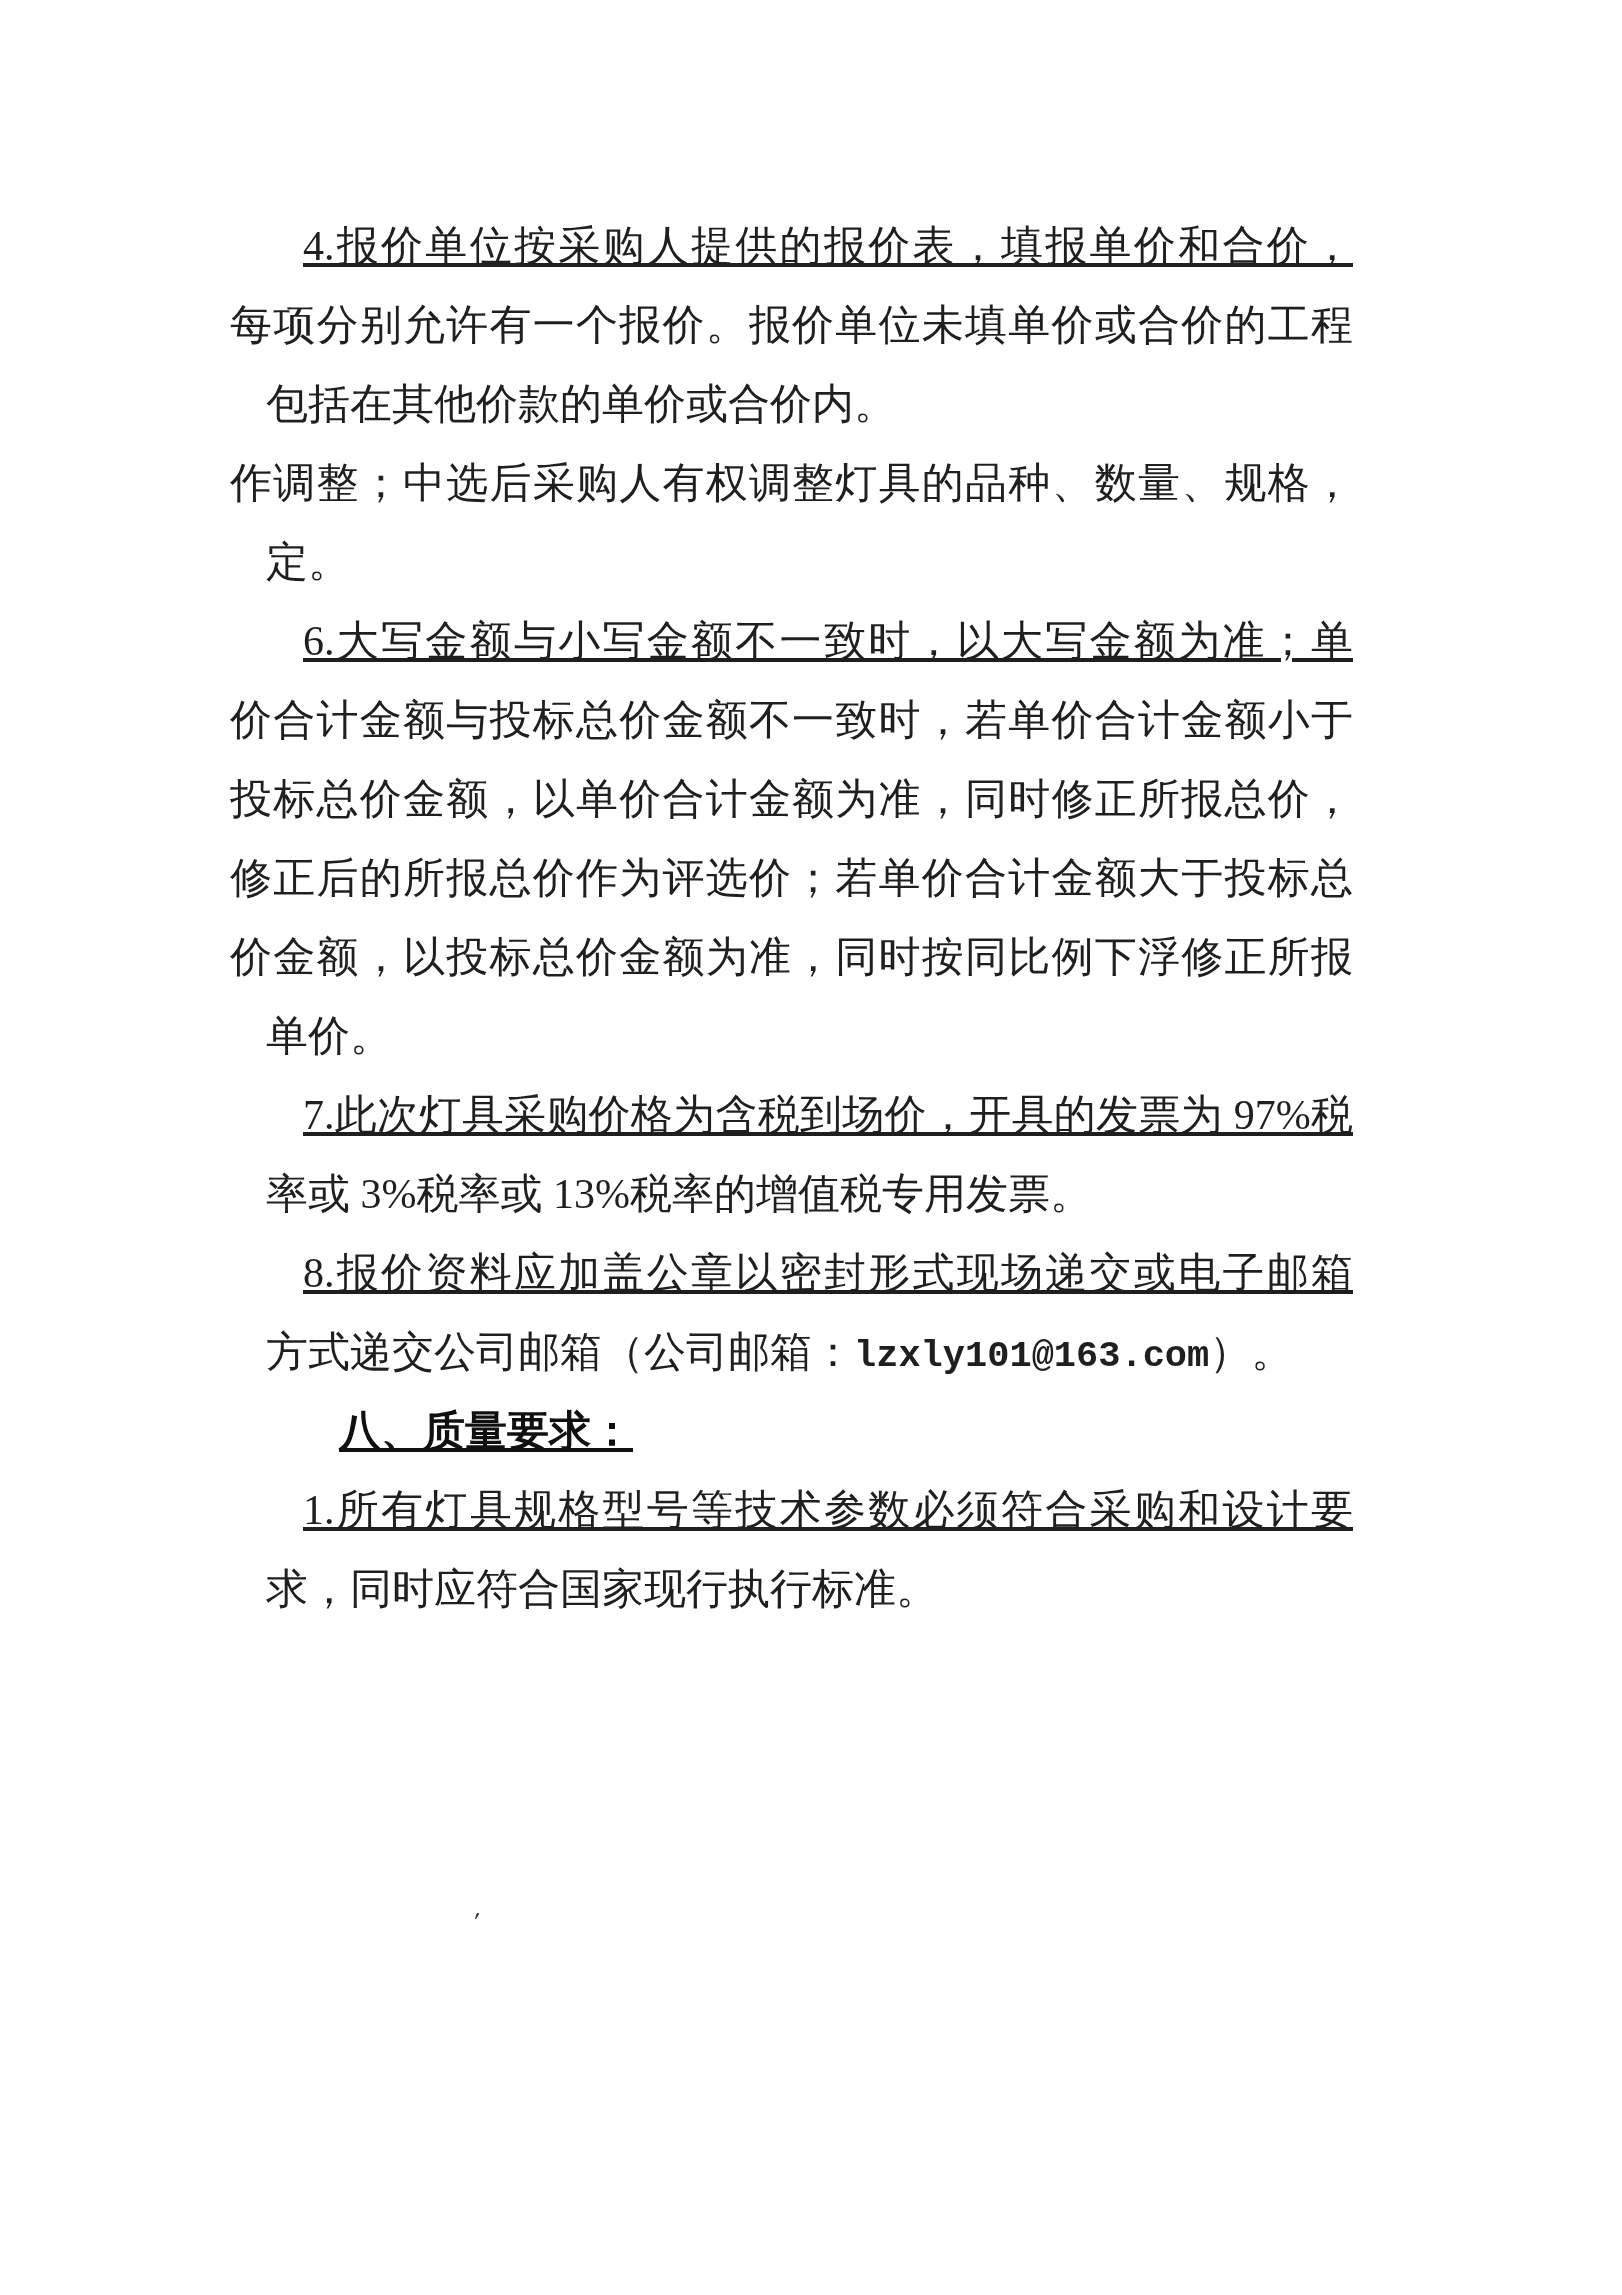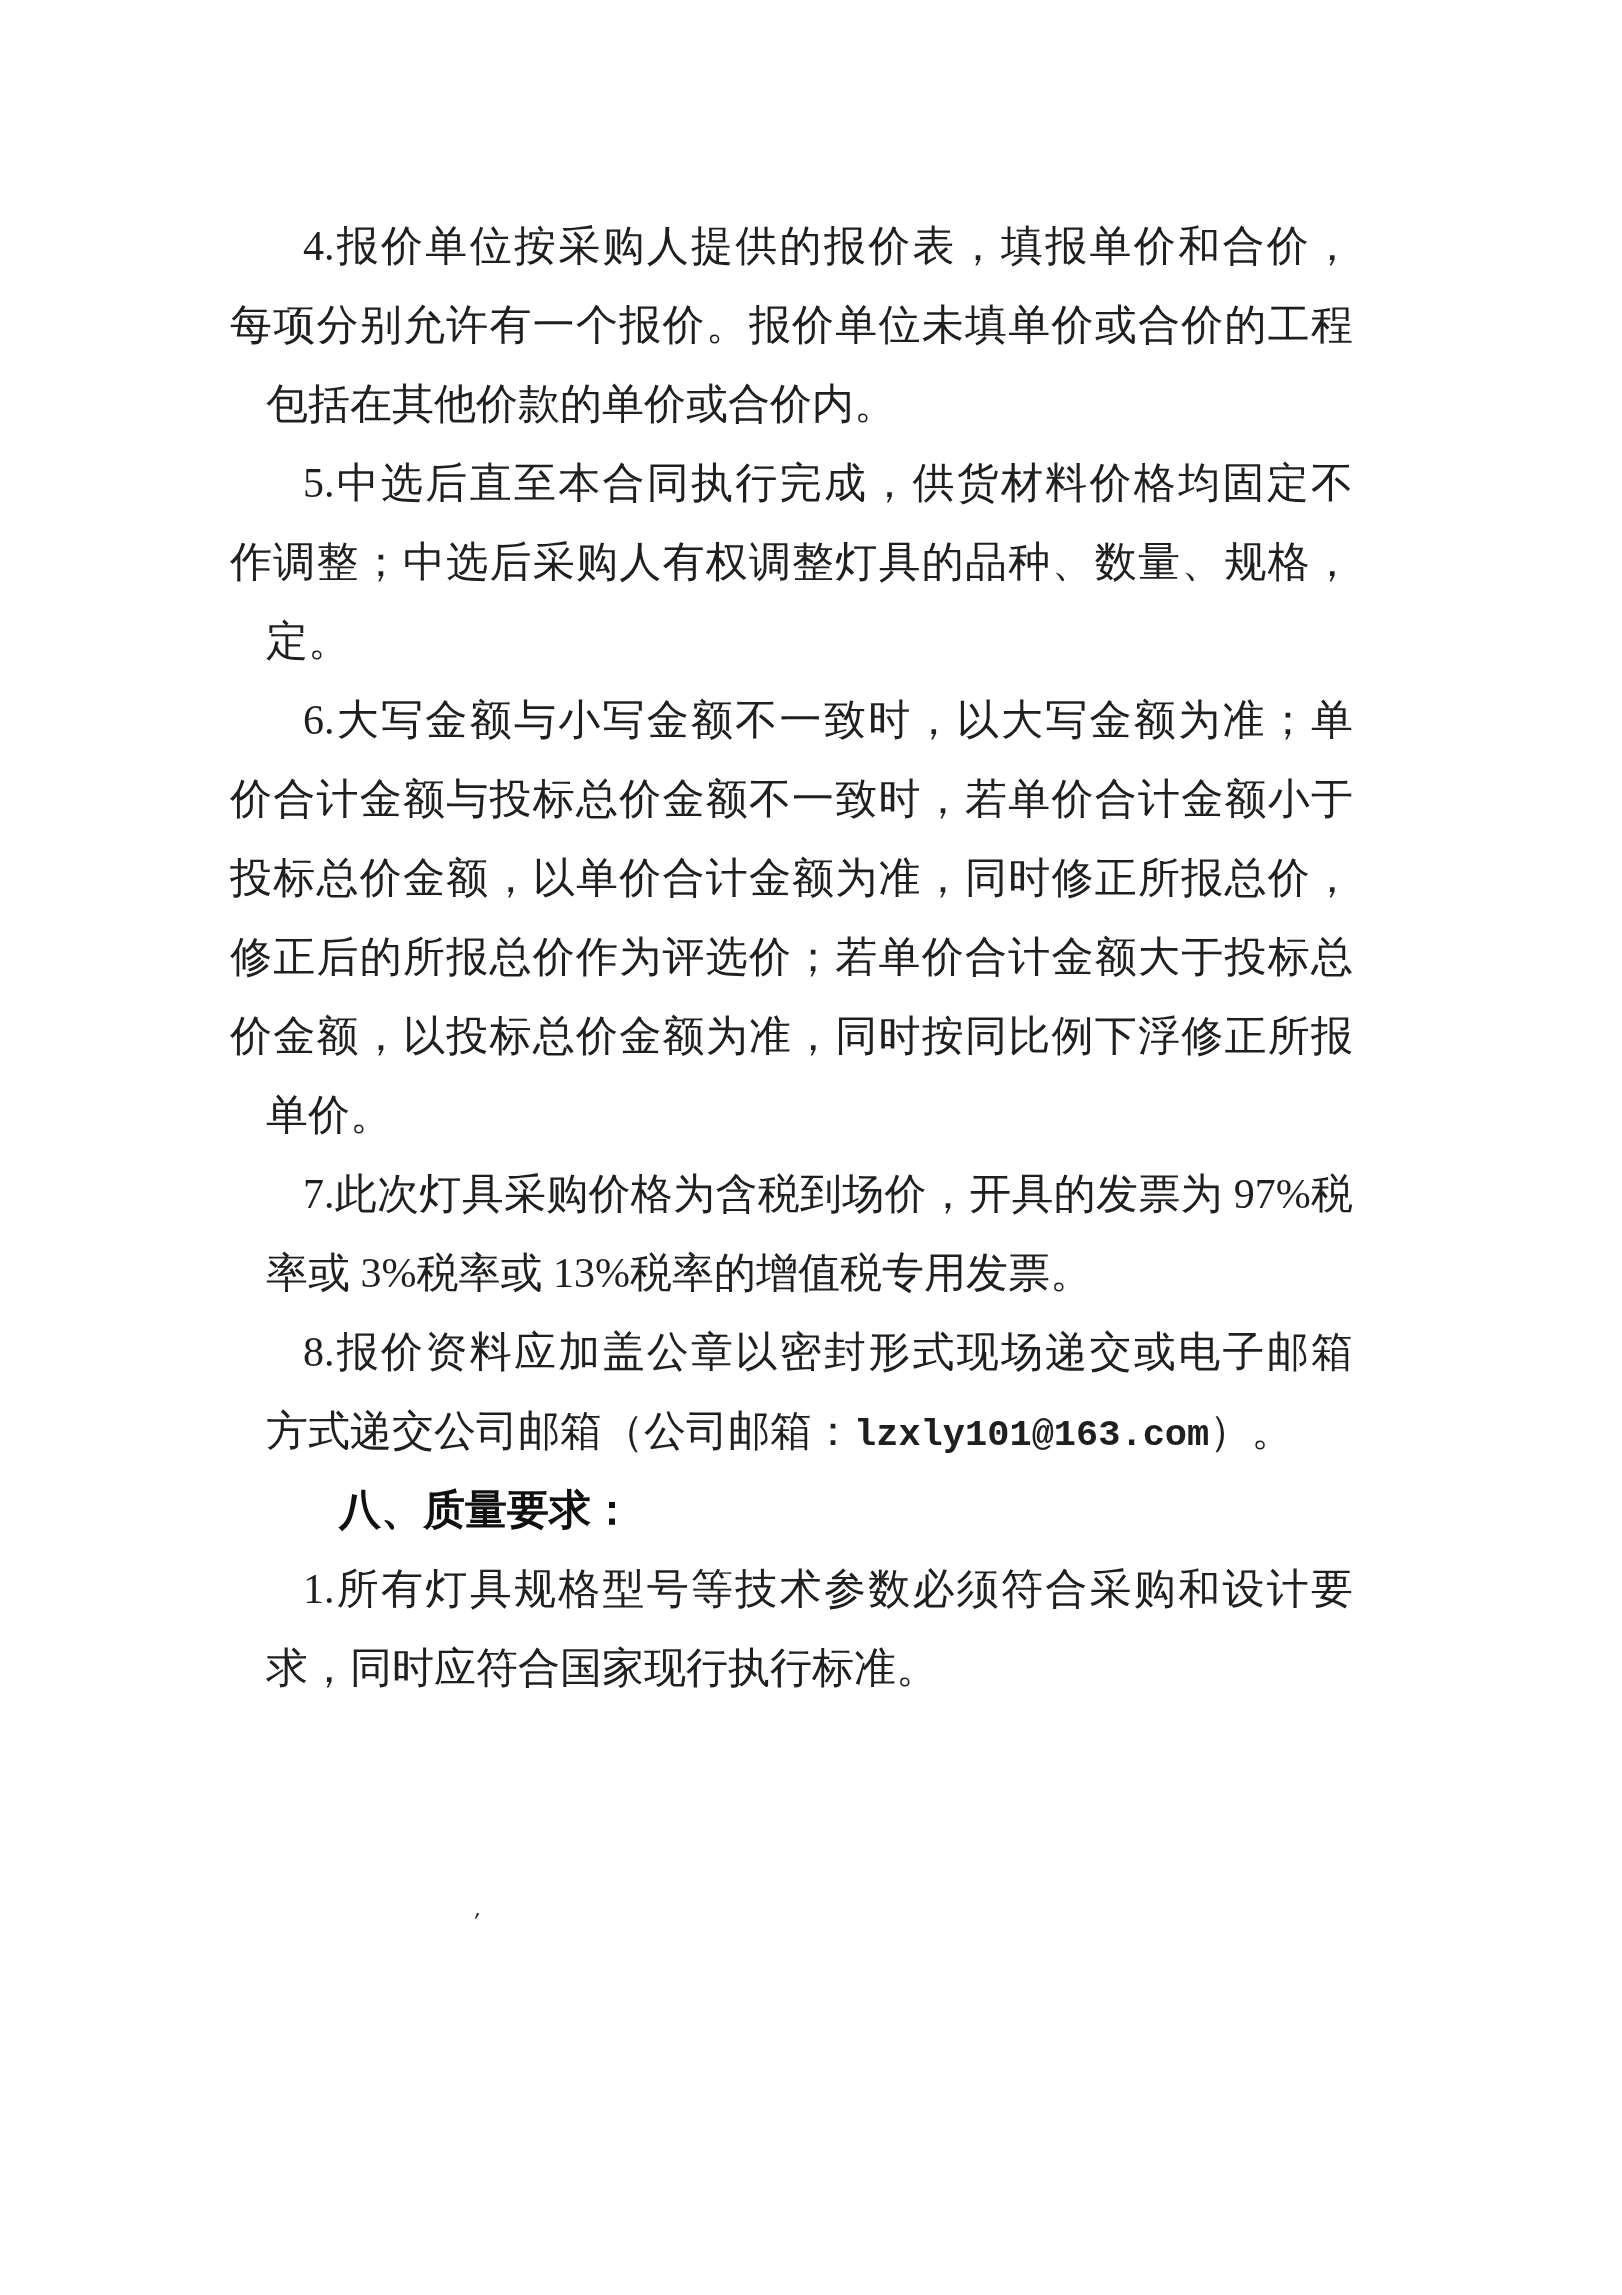--- a/index.html
+++ b/index.html
@@ -35,21 +35,21 @@
   }
   .line {
     height: 79px;
     line-height: 79px;
     font-size: 42px;
     text-align: justify;
     text-align-last: justify;
     text-justify: inter-character;
     overflow: hidden;
   }
-  .line.indent { text-indent: 73px; }
+  .line.indent { text-indent: 73px; text-decoration: underline; }
   .line.last { text-align-last: left; margin-left: 36px; }
   .mono {
     font-family: "Liberation Mono", "DejaVu Sans Mono", monospace;
     font-size: 37px;
     font-weight: bold;
   }
   .artifact {
     position: absolute;
     left: 473px;
     top: 1909px;
@@ -63,21 +63,20 @@
 <body style="--background: #ffffff; --text: #1f1f1f; --bold_text: #101010; --artifact: #2a2a2a;">
 
 <div class="page">
   <div id="doc" class="doc">
       <div class="para">
         <div class="line indent"><span>4.报价单位按采购人提供的报价表，填报单价和合价，</span></div>
         <div class="line"><span>每项分别允许有一个报价。报价单位未填单价或合价的工程</span></div>
         <div class="line last"><span>包括在其他价款的单价或合价内。</span></div>
       </div>
       <div class="para">
-        <div class="line indent"><span>5.中选后直至本合同执行完成，供货材料价格均固定不</span></div>
         <div class="line"><span>作调整；中选后采购人有权调整灯具的品种、数量、规格，</span></div>
         <div class="line last"><span>定。</span></div>
       </div>
       <div class="para">
         <div class="line indent"><span>6.大写金额与小写金额不一致时，以大写金额为准；单</span></div>
         <div class="line"><span>价合计金额与投标总价金额不一致时，若单价合计金额小于</span></div>
         <div class="line"><span>投标总价金额，以单价合计金额为准，同时修正所报总价，</span></div>
         <div class="line"><span>修正后的所报总价作为评选价；若单价合计金额大于投标总</span></div>
         <div class="line"><span>价金额，以投标总价金额为准，同时按同比例下浮修正所报</span></div>
         <div class="line last"><span>单价。</span></div>

